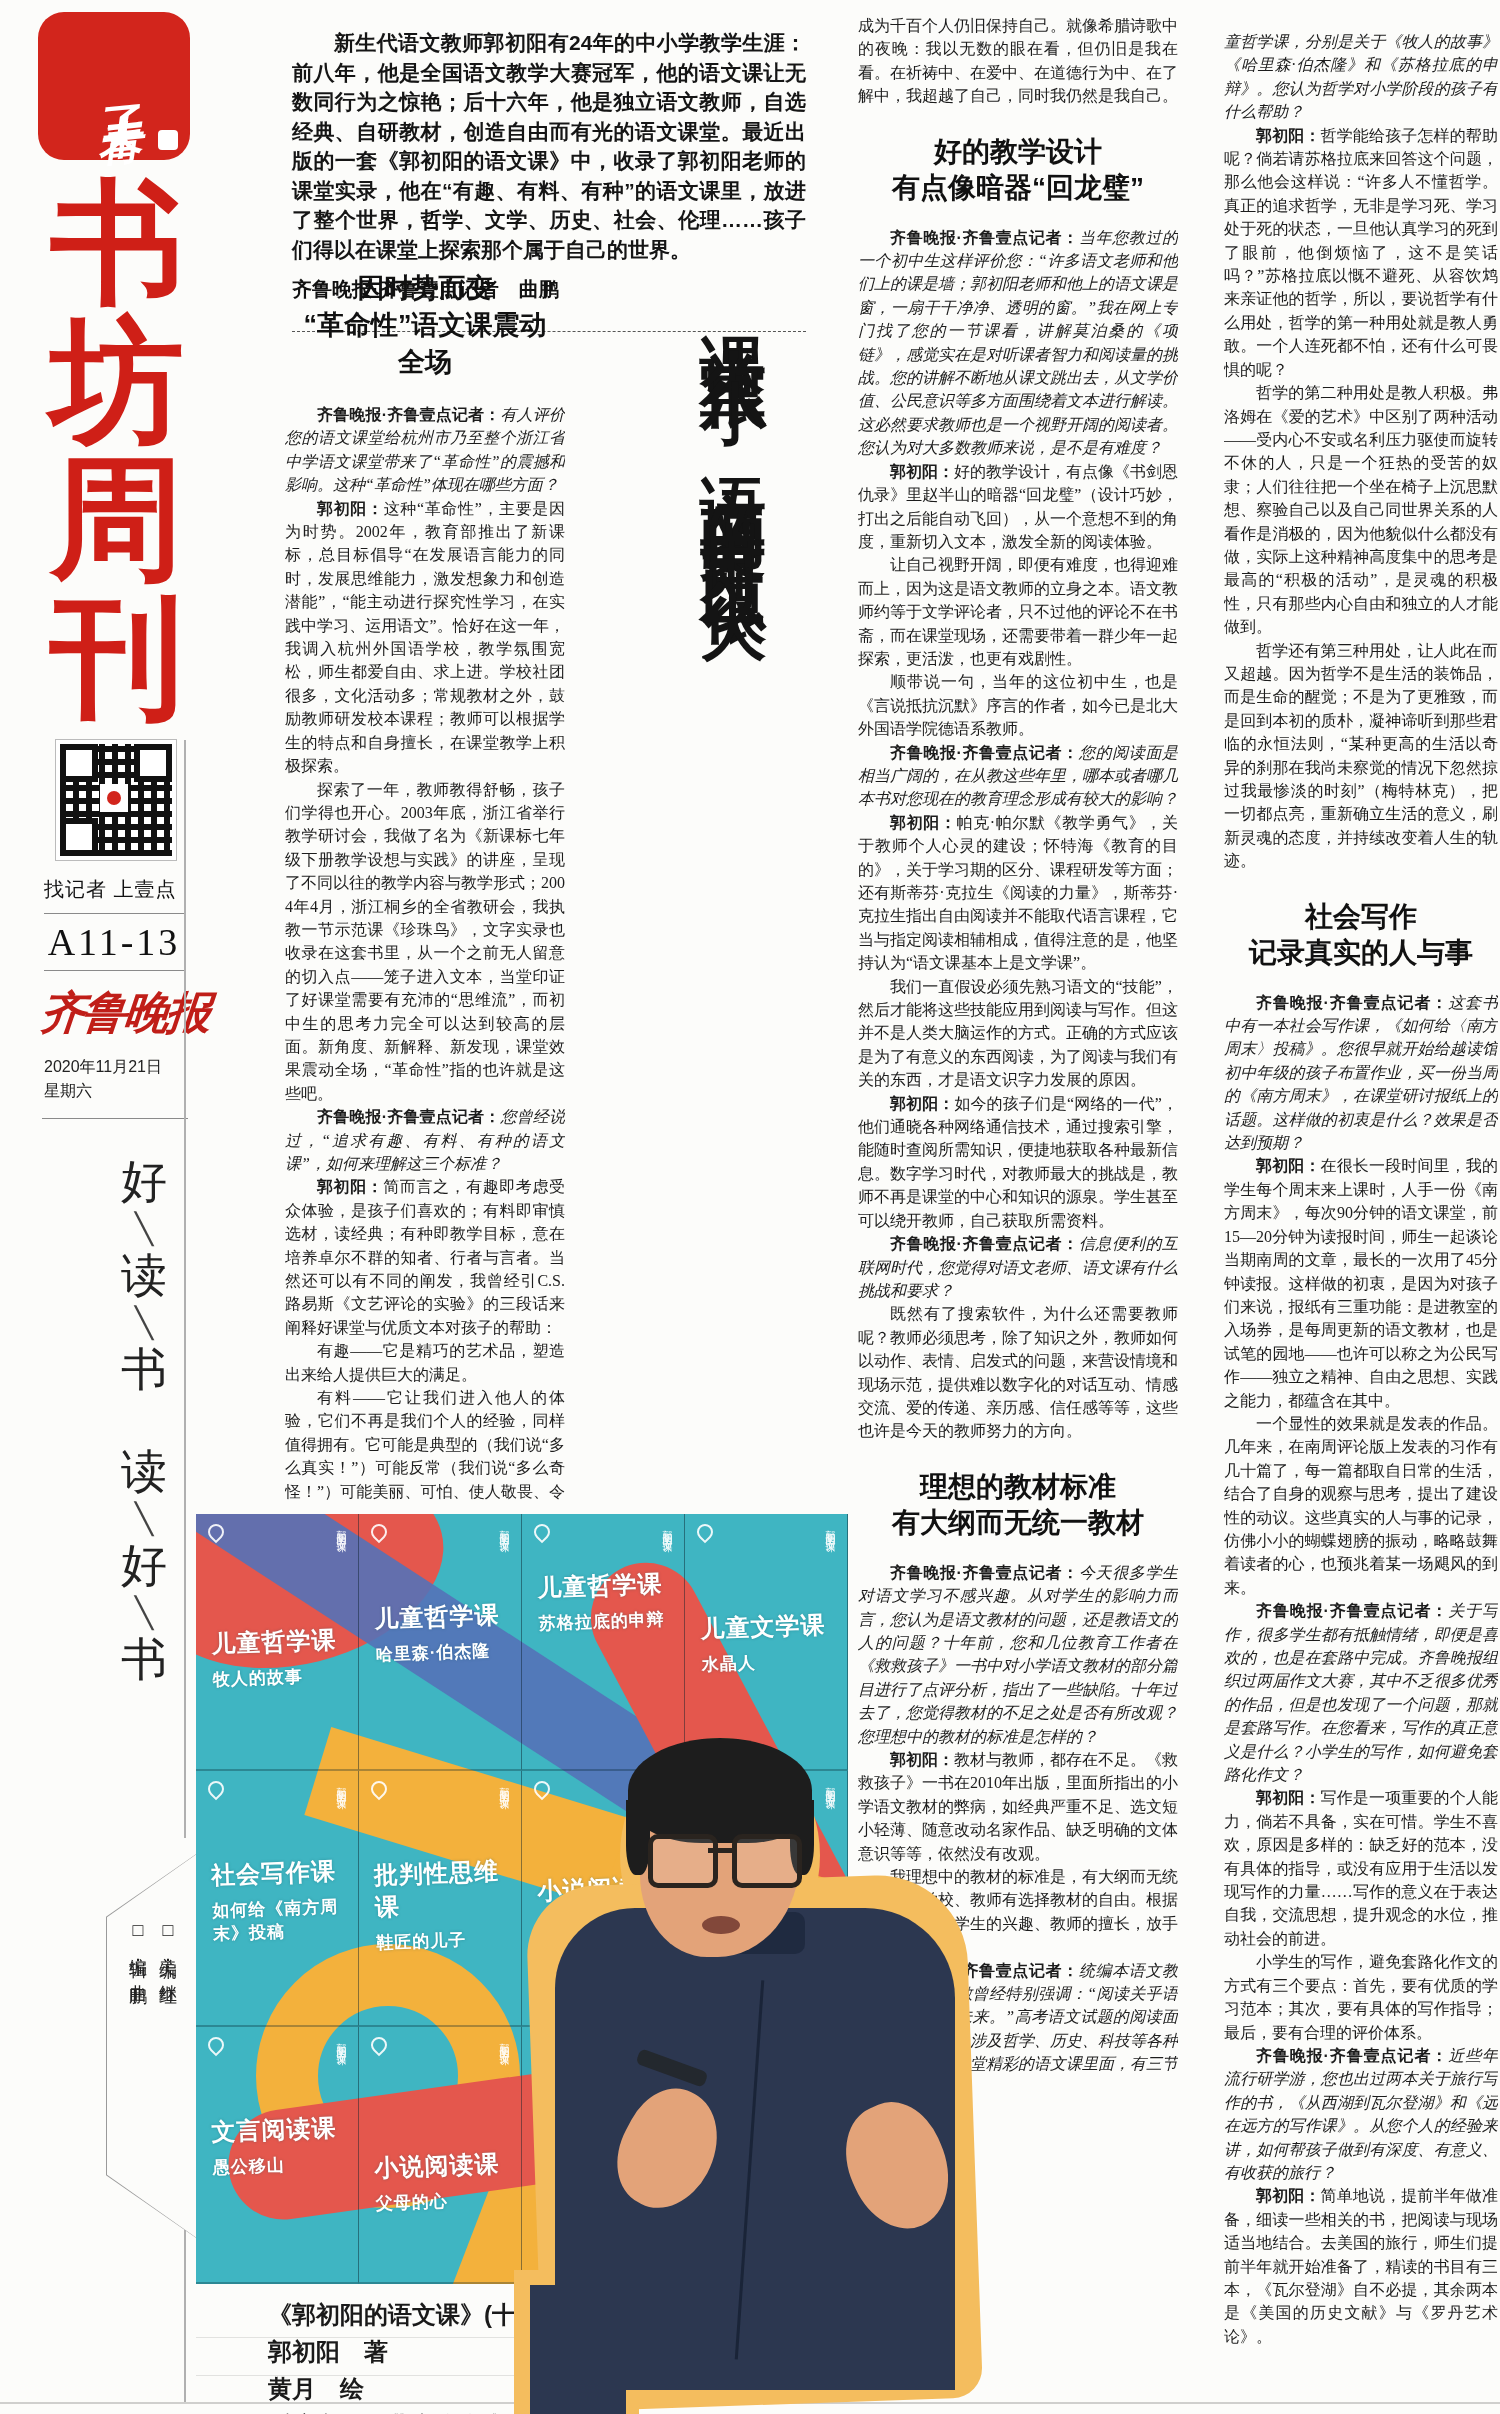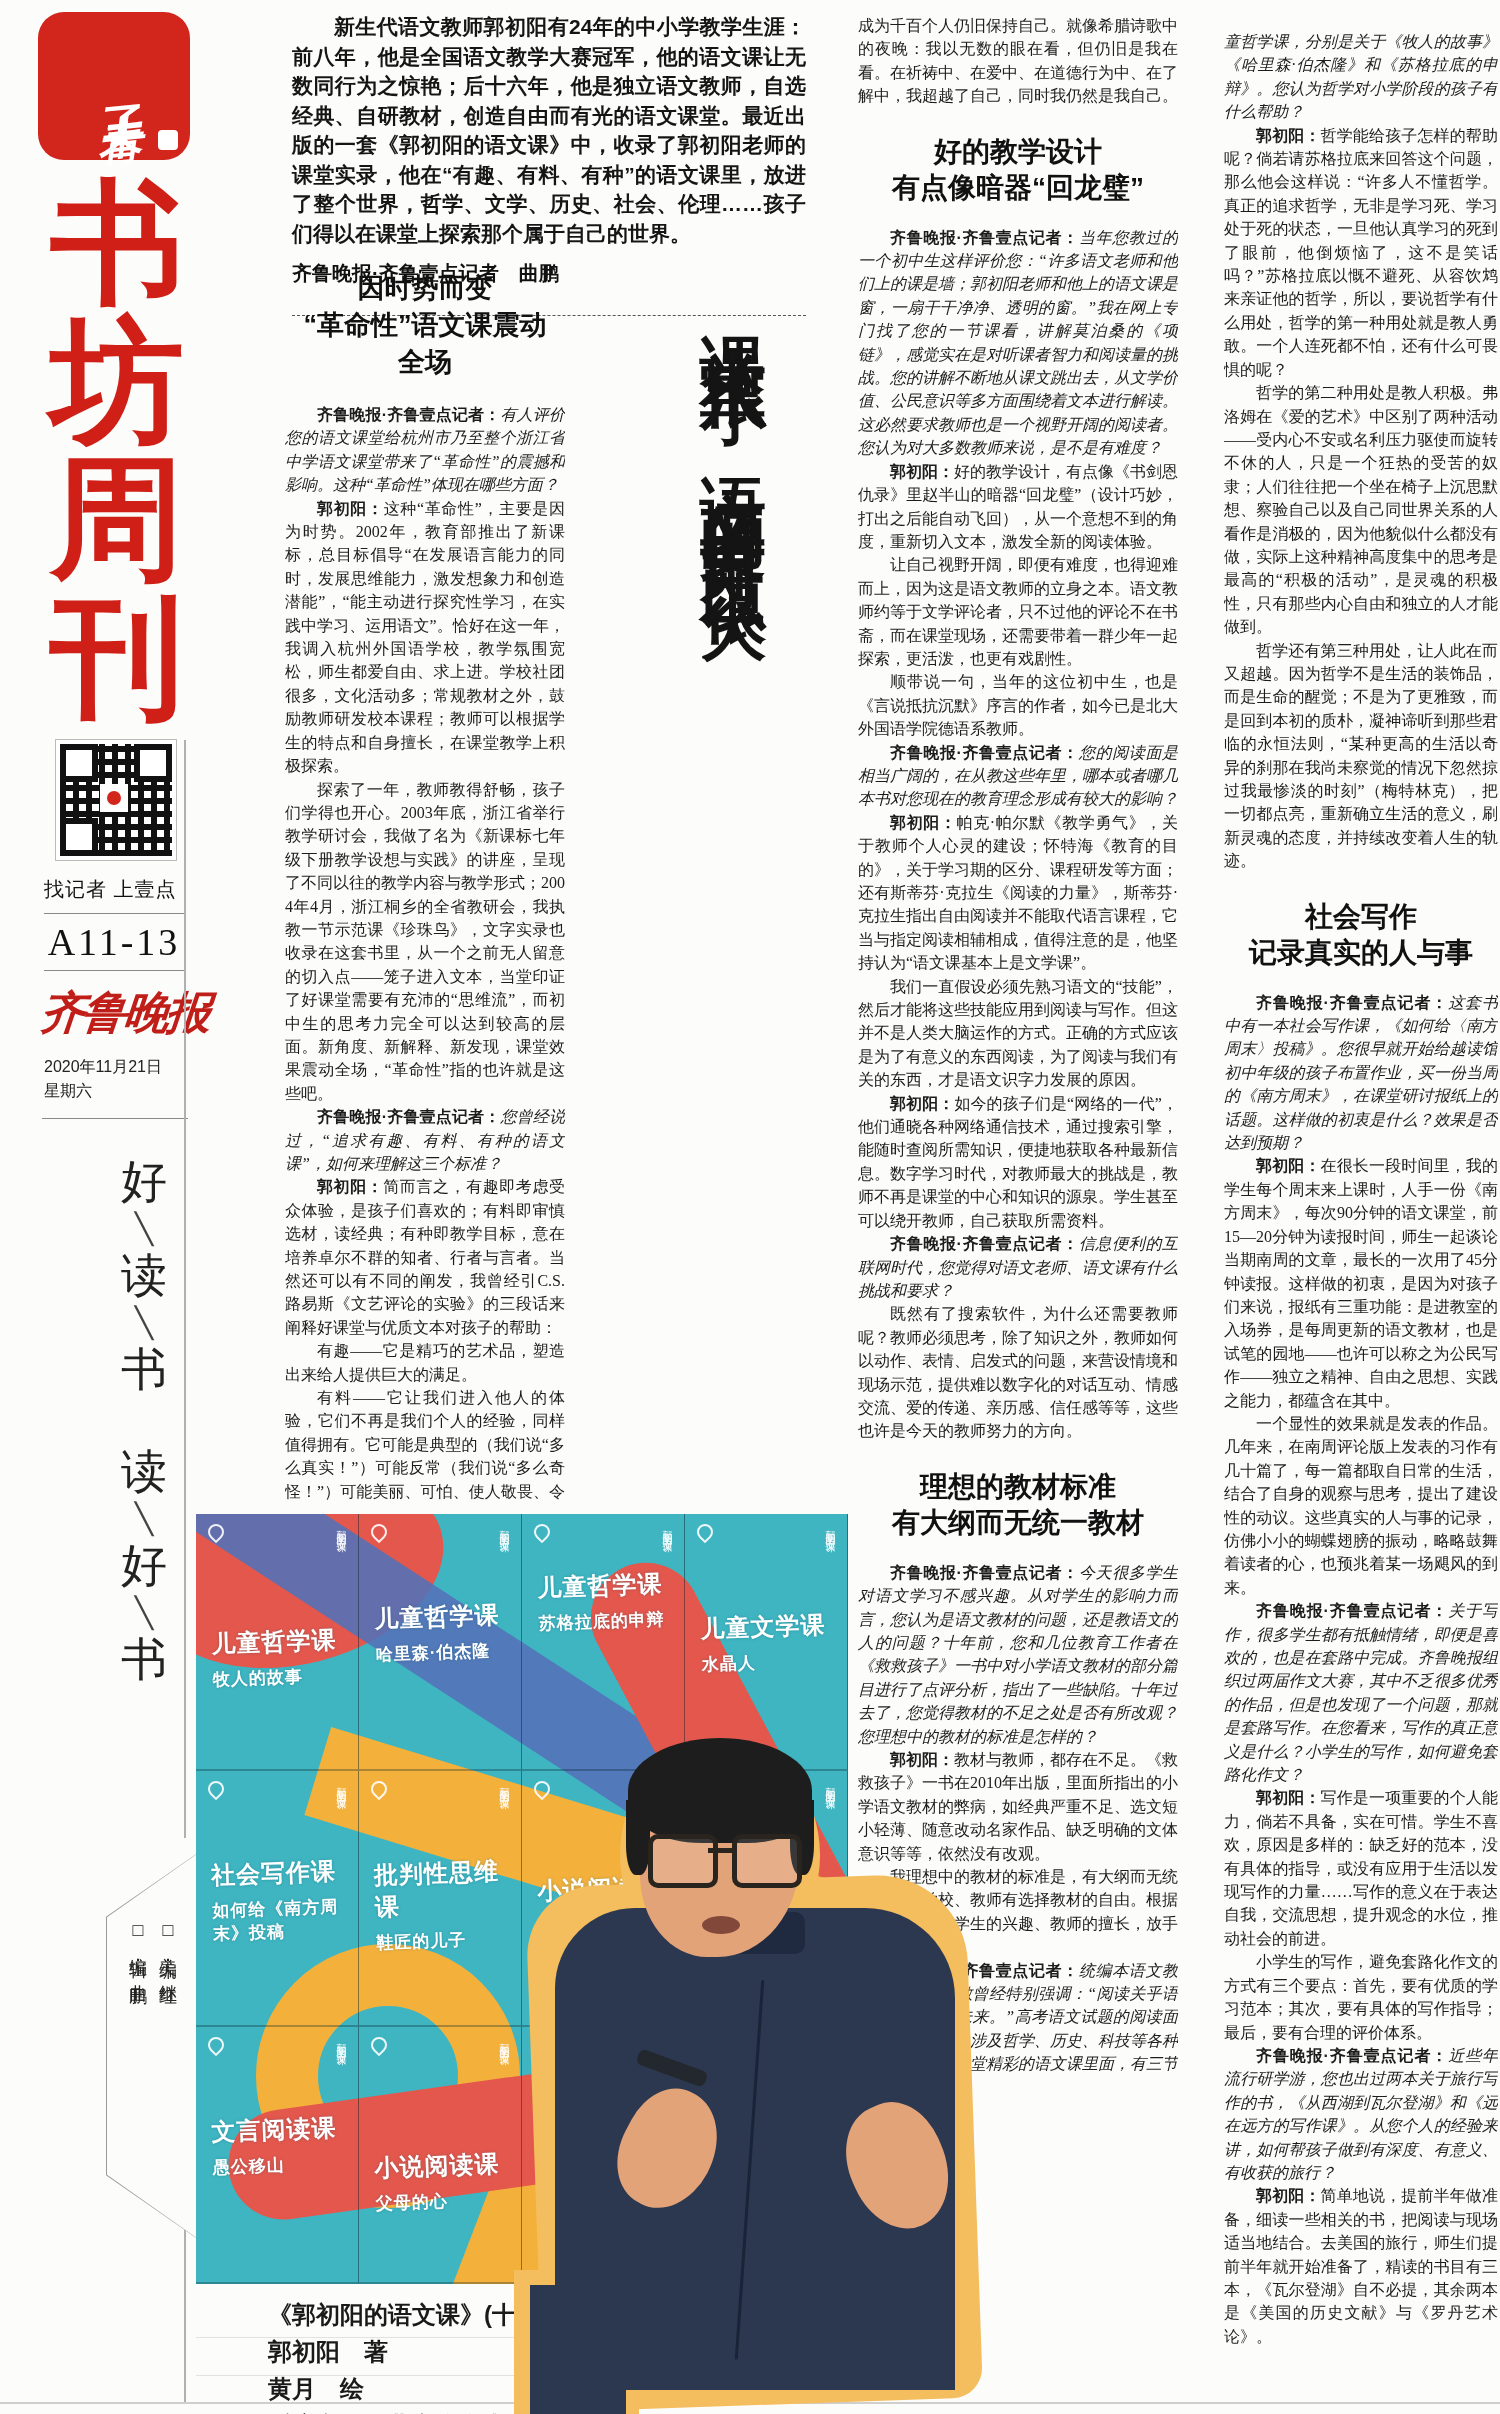--- a/index.html
+++ b/index.html
@@ -40,21 +40,21 @@
   .credits-wrap{position:absolute;left:86px;top:1838px;width:96px;height:392px;}
   .credits-outer{width:100%;height:100%;background:#9a9a9a;
       clip-path:polygon(100% 0,0 17%,0 83%,100% 100%);}
   .credits-inner{position:absolute;left:1px;top:1px;width:94px;height:390px;background:#fcfcfa;
       clip-path:polygon(100% 0,0 17%,0 83%,100% 100%);}
   .credits{position:absolute;left:14px;top:70px;height:250px;writing-mode:vertical-rl;
            font-family:"Liberation Sans","DejaVu Sans",sans-serif;font-size:18px;letter-spacing:3px;color:#222;}
   .credits .line{margin-left:6px;}
   .vrule{width:2px;background:#b0b0b0;}
   
-  #intro{left:292px;top:12px;width:514px;}
+  #intro{left:292px;top:28px;width:514px;}
   .intro-text{font-family:"Liberation Sans","DejaVu Sans",sans-serif;font-weight:700;font-size:21px;
               line-height:29.5px;text-align:justify;text-indent:2em;word-break:break-all;color:#151515;}
   .byline{margin-top:12px;padding-bottom:28px;border-bottom:1.5px dashed #555;
           font-family:"Liberation Sans","DejaVu Sans",sans-serif;font-weight:700;font-size:20px;color:#111;}
   
   .col{overflow:hidden;}
   #col1{left:285px;top:266px;width:280px;height:1240px;}
   #col3{left:858px;top:14px;width:320px;height:2384px;}
   #col4{left:1208px;top:30px;width:274px;height:2384px;margin-left:16px;}
   .art-headline{text-align:center;font-family:"Liberation Sans","DejaVu Sans",sans-serif;

